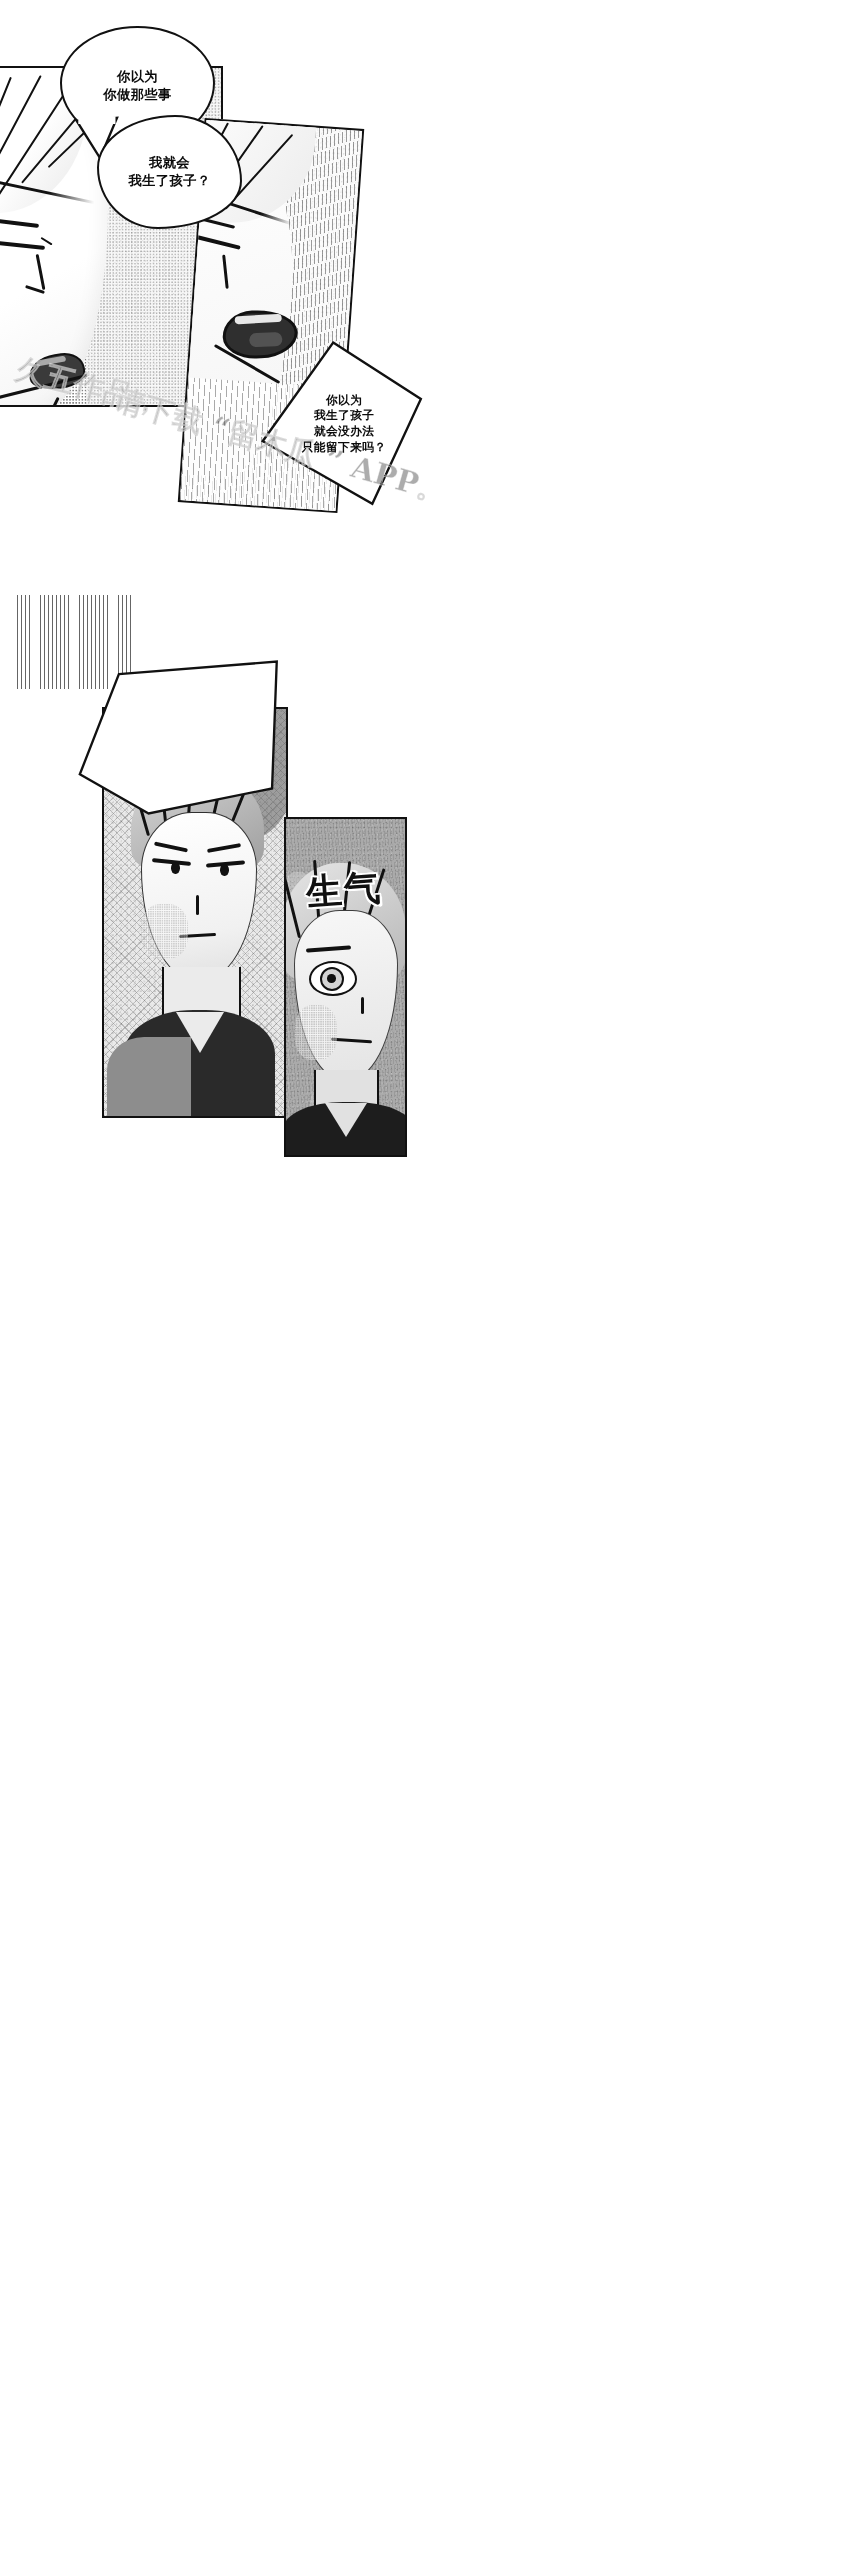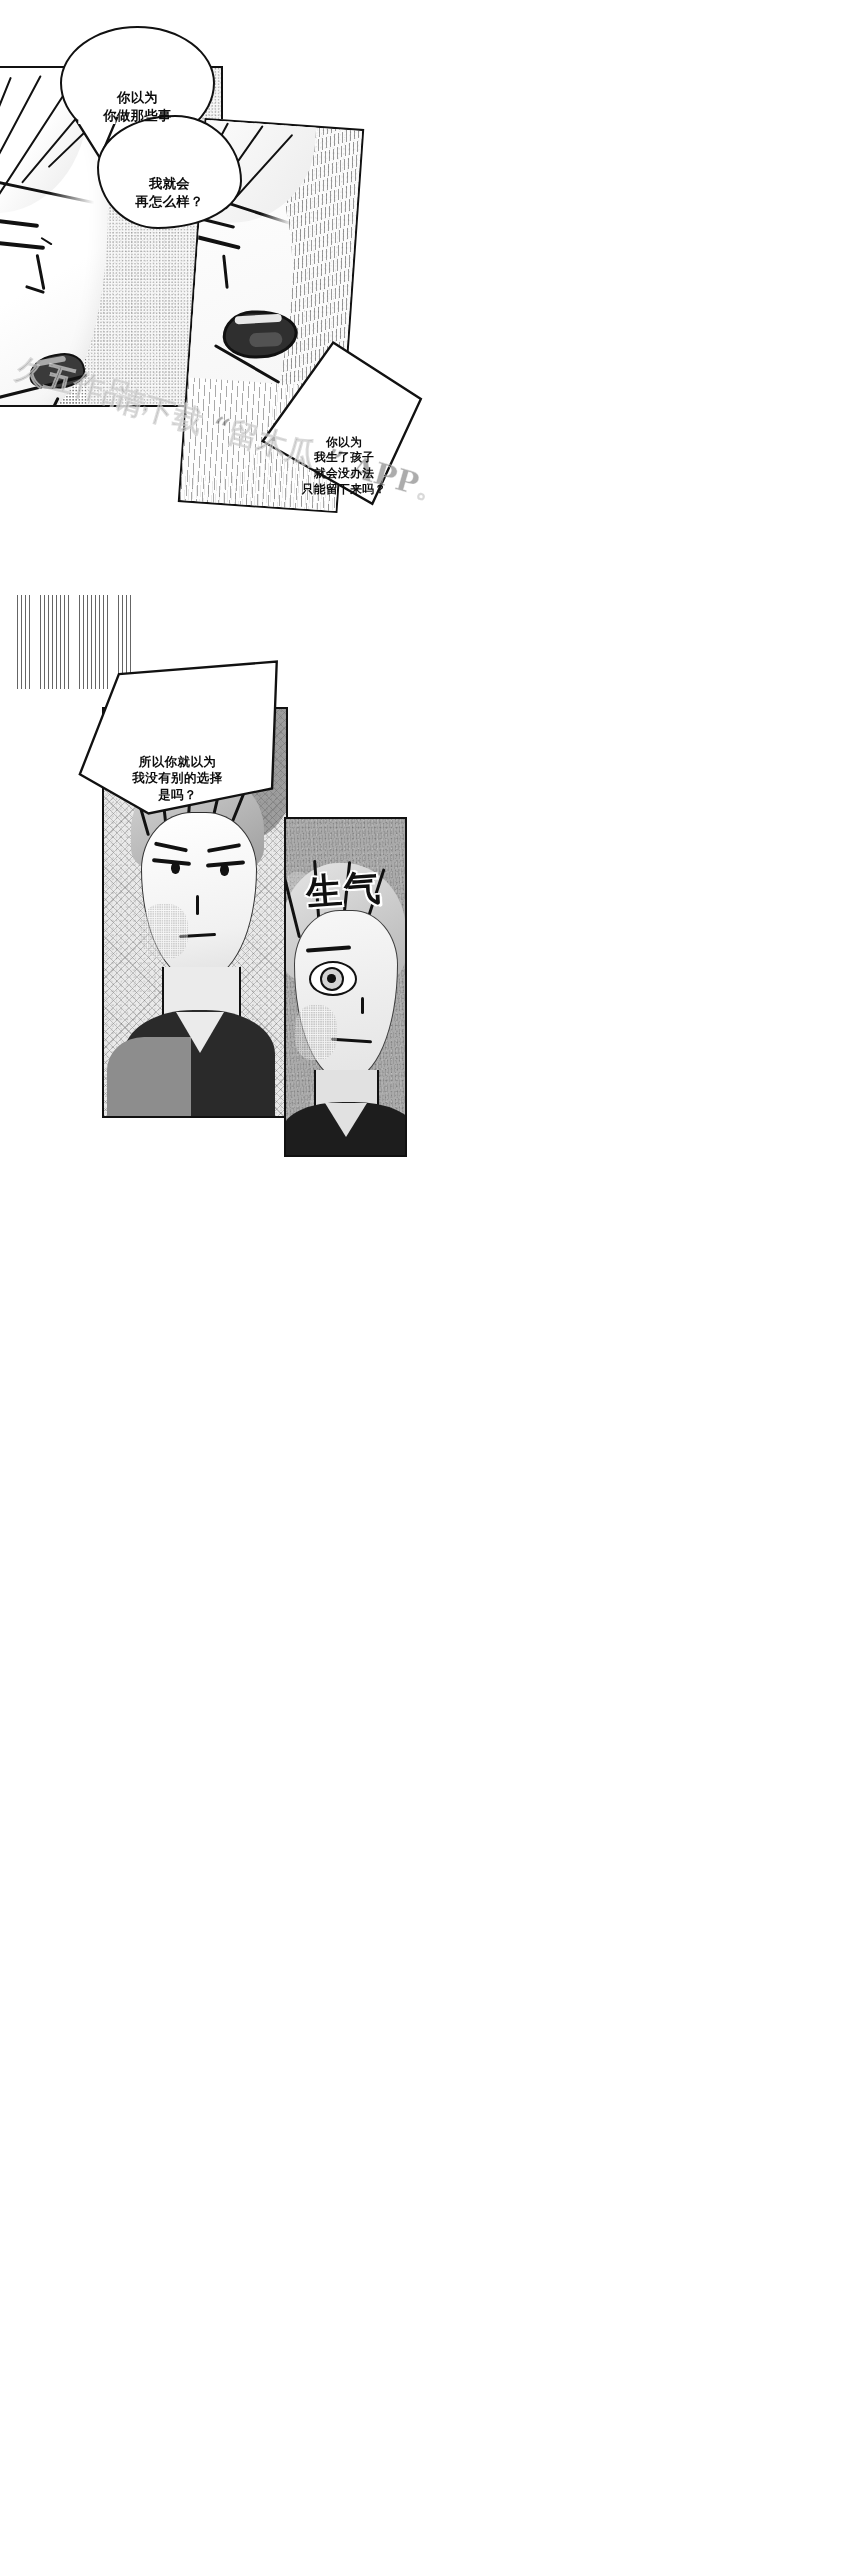--- a/index.html
+++ b/index.html
@@ -97,21 +97,20 @@
   .btext{
     position:relative;
     z-index:3;
     color:#0c0c0c;
     text-align:center;
     line-height:1.33;
     font-weight:700;
     letter-spacing:0.4px;
     white-space:pre-line;
     font-family:"DejaVu Sans","Liberation Sans",sans-serif;
-    margin-top:42px;
   }
 
   
   .sfx{
     position:absolute;
     color:#111;
     font-weight:900;
     font-family:"DejaVu Sans","Liberation Sans",sans-serif;
     letter-spacing:2.3px;
     text-shadow:
@@ -220,21 +219,21 @@
 你做那些事</div>
   </div>
 
   <svg class="poly-svg" style="position:absolute;left:69px;top:116px;width:62px;height:47px;" viewBox="0 0 80 60" width="62" height="47">
     <polygon points="10,6 62,2 40,54" fill="#ffffff" stroke="#111" stroke-width="3"></polygon>
     <rect x="12" y="0" width="48" height="10" fill="#ffffff"></rect>
   </svg>
 
   <div class="balloon balloon-wobble" style="left:97px;top:115px;width:145px;height:114px;">
     <div class="btext" style="font-size:13.3px;">我就会
-再怎么样？</div>
+我生了孩子？</div>
   </div>
 
   <div style="position:absolute;left:258px;top:341px;width:166px;height:166px;">
     <svg class="poly-svg" viewBox="0 0 212 212" preserveAspectRatio="none">
       <polygon points="96,2 208,74 146,208 6,128" fill="#ffffff" stroke="#111" stroke-width="3"></polygon>
     </svg>
     <div class="btext" style="position:absolute;left:0;top:0;width:166px;height:166px;
                 display:flex;align-items:center;justify-content:center;
                 font-size:11.7px;padding-left:6.2px;box-sizing:border-box;">你以为
 我生了孩子
@@ -292,25 +291,20 @@
     <div style="position:absolute;left:3.1px;top:328px;width:84px;height:83px;
                 background:#8d8d8d;border-radius:44% 0 0 0 / 40% 0 0 0;"></div>
     <div style="position:absolute;left:72px;top:303px;width:48px;height:41px;
                 background:#ebebeb;clip-path:polygon(0 0,100% 0,50% 100%);"></div>
   </div>
 
   <div style="position:absolute;left:72px;top:660px;width:211px;height:166px;">
     <svg class="poly-svg" viewBox="0 0 270 212" preserveAspectRatio="none">
       <polygon points="60,18 262,2 256,164 98,196 10,146" fill="#ffffff" stroke="#111" stroke-width="3"></polygon>
     </svg>
-    <div class="btext" style="position:absolute;left:0;top:17px;width:211px;height:119px;
-                display:flex;align-items:center;justify-content:center;
-                font-size:12.5px;">所以你就以为
-我没有别的选择
-是吗？</div>
   </div>
 
   <div class="panel" style="left:284px;top:817px;width:119px;height:336px;border:2.3px solid #111;">
     <div class="panel-inner tone-grunge"></div>
     <div class="panel-inner tone-noise-dark" style="opacity:.5;"></div>
 
     <div style="position:absolute;left:-4.7px;top:44px;width:125px;height:117px;
                 background:linear-gradient(150deg,#e6e6e6,#b6b6b6);
                 border-radius:46% 50% 16% 16% / 58% 58% 22% 22%;"></div>
     <div class="ink" style="left:3.1px;top:45px;width:3.1px;height:75px;transform:rotate(-14deg);border-radius:2.3px;"></div>

